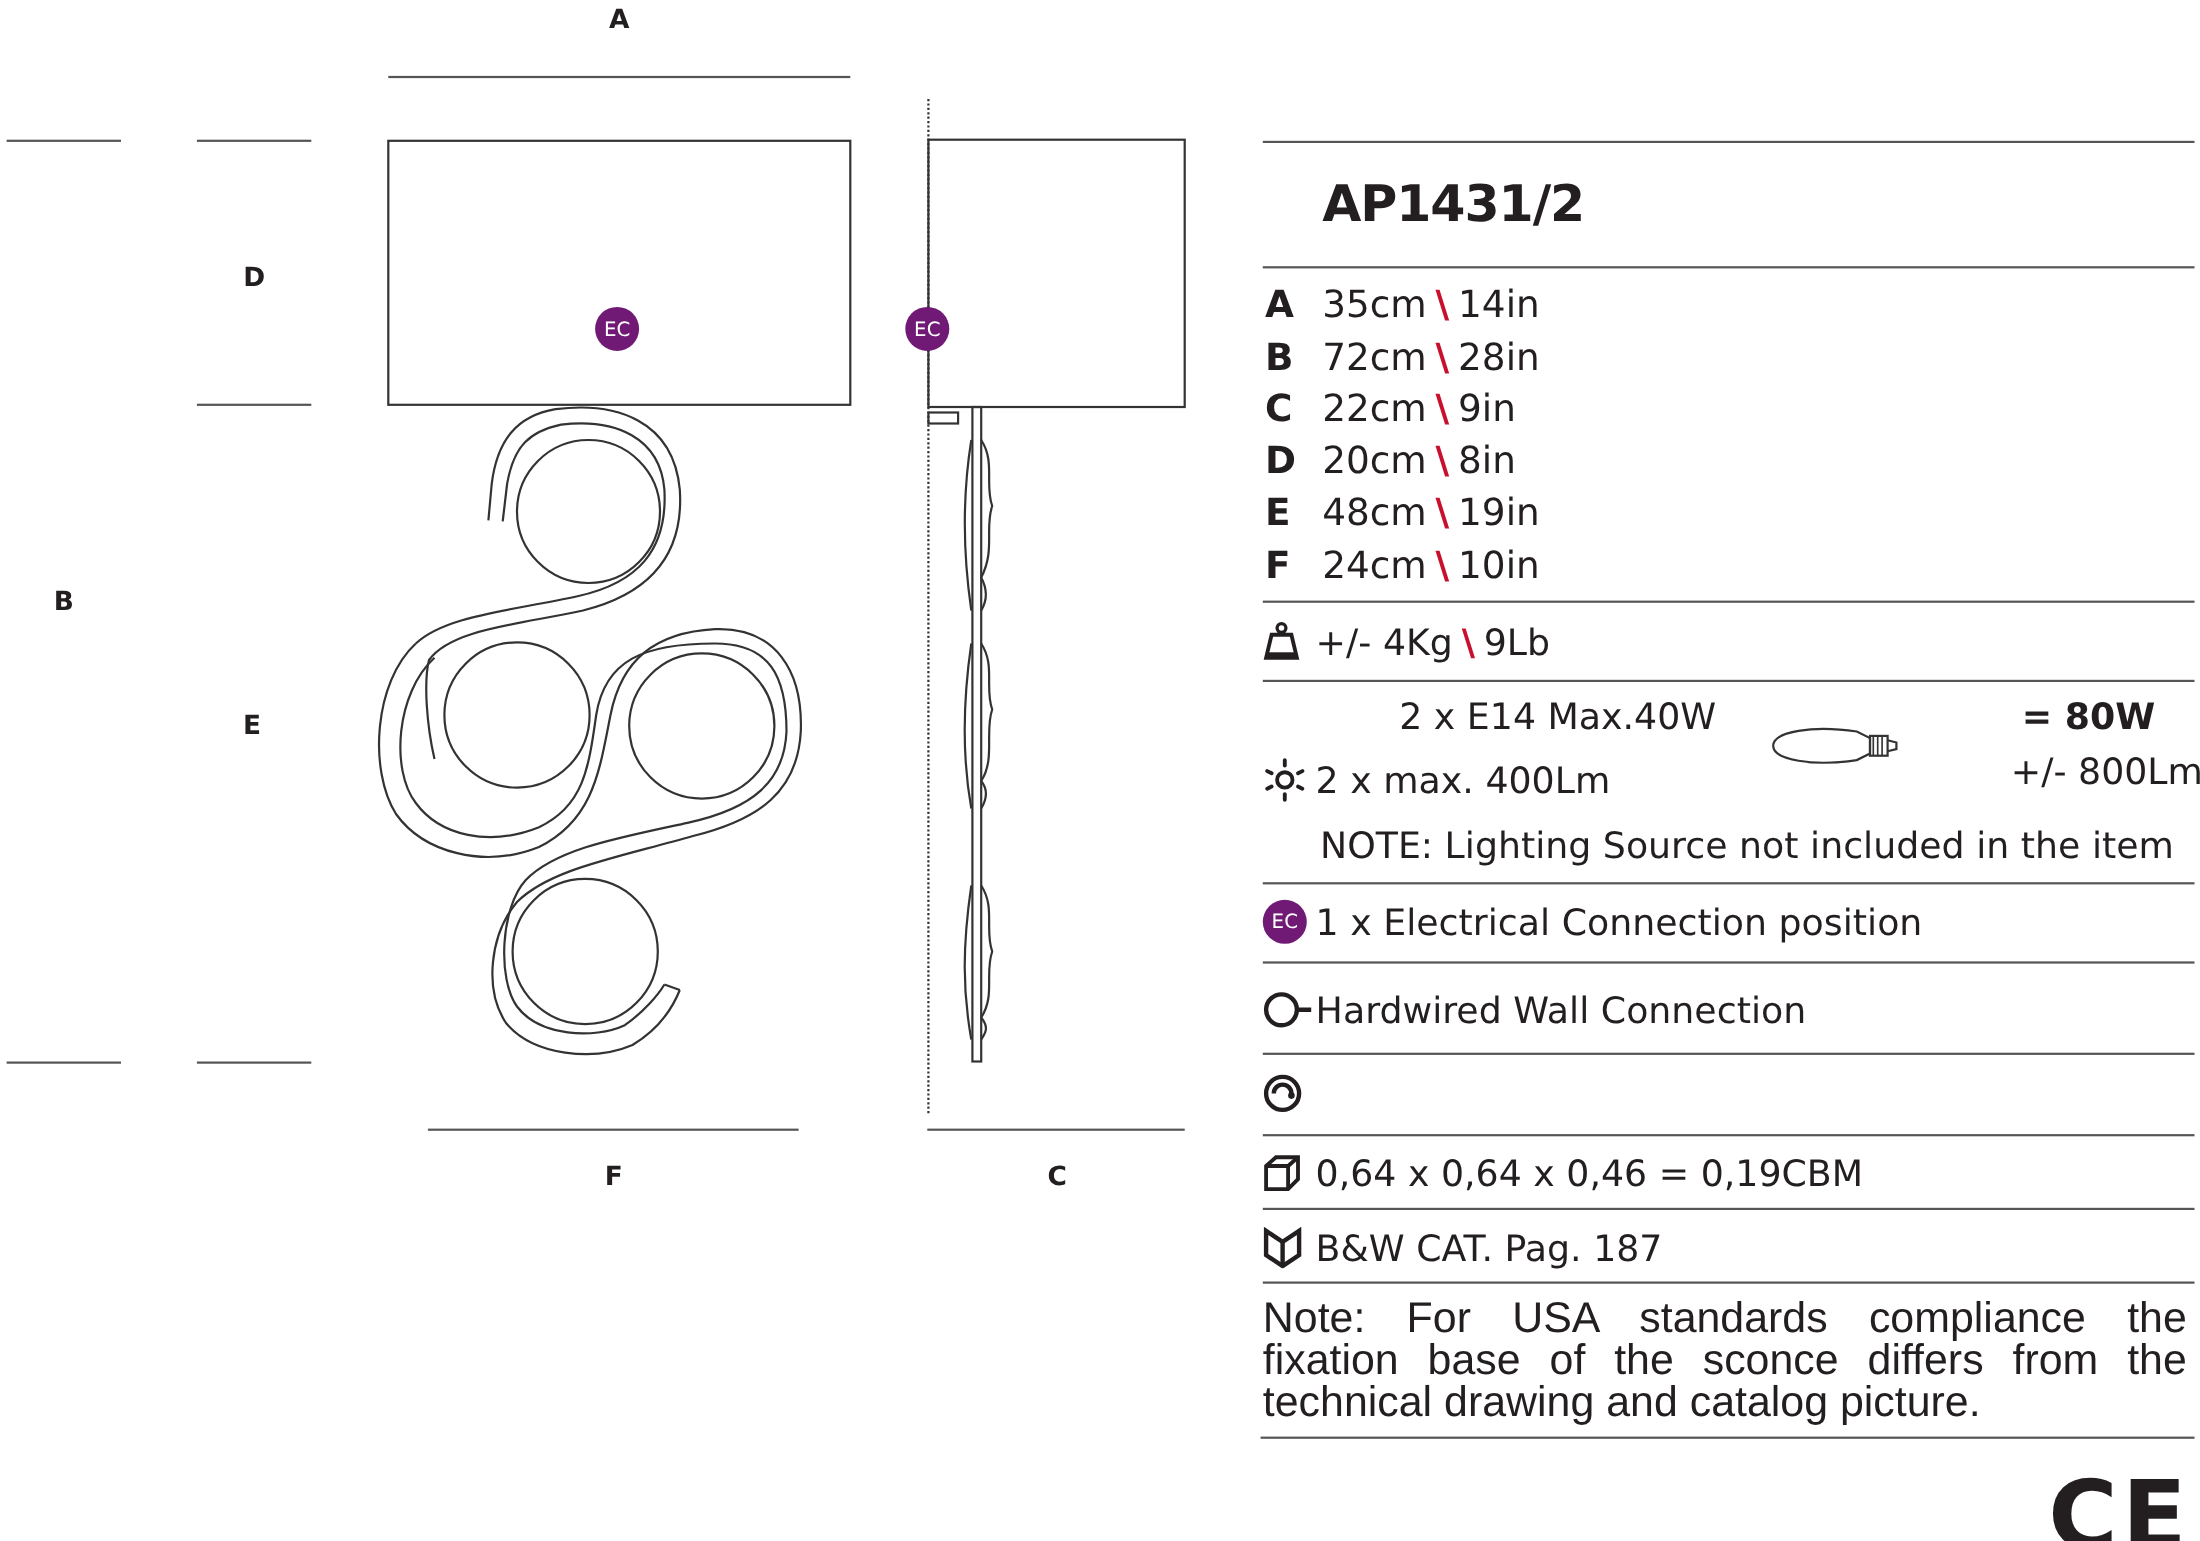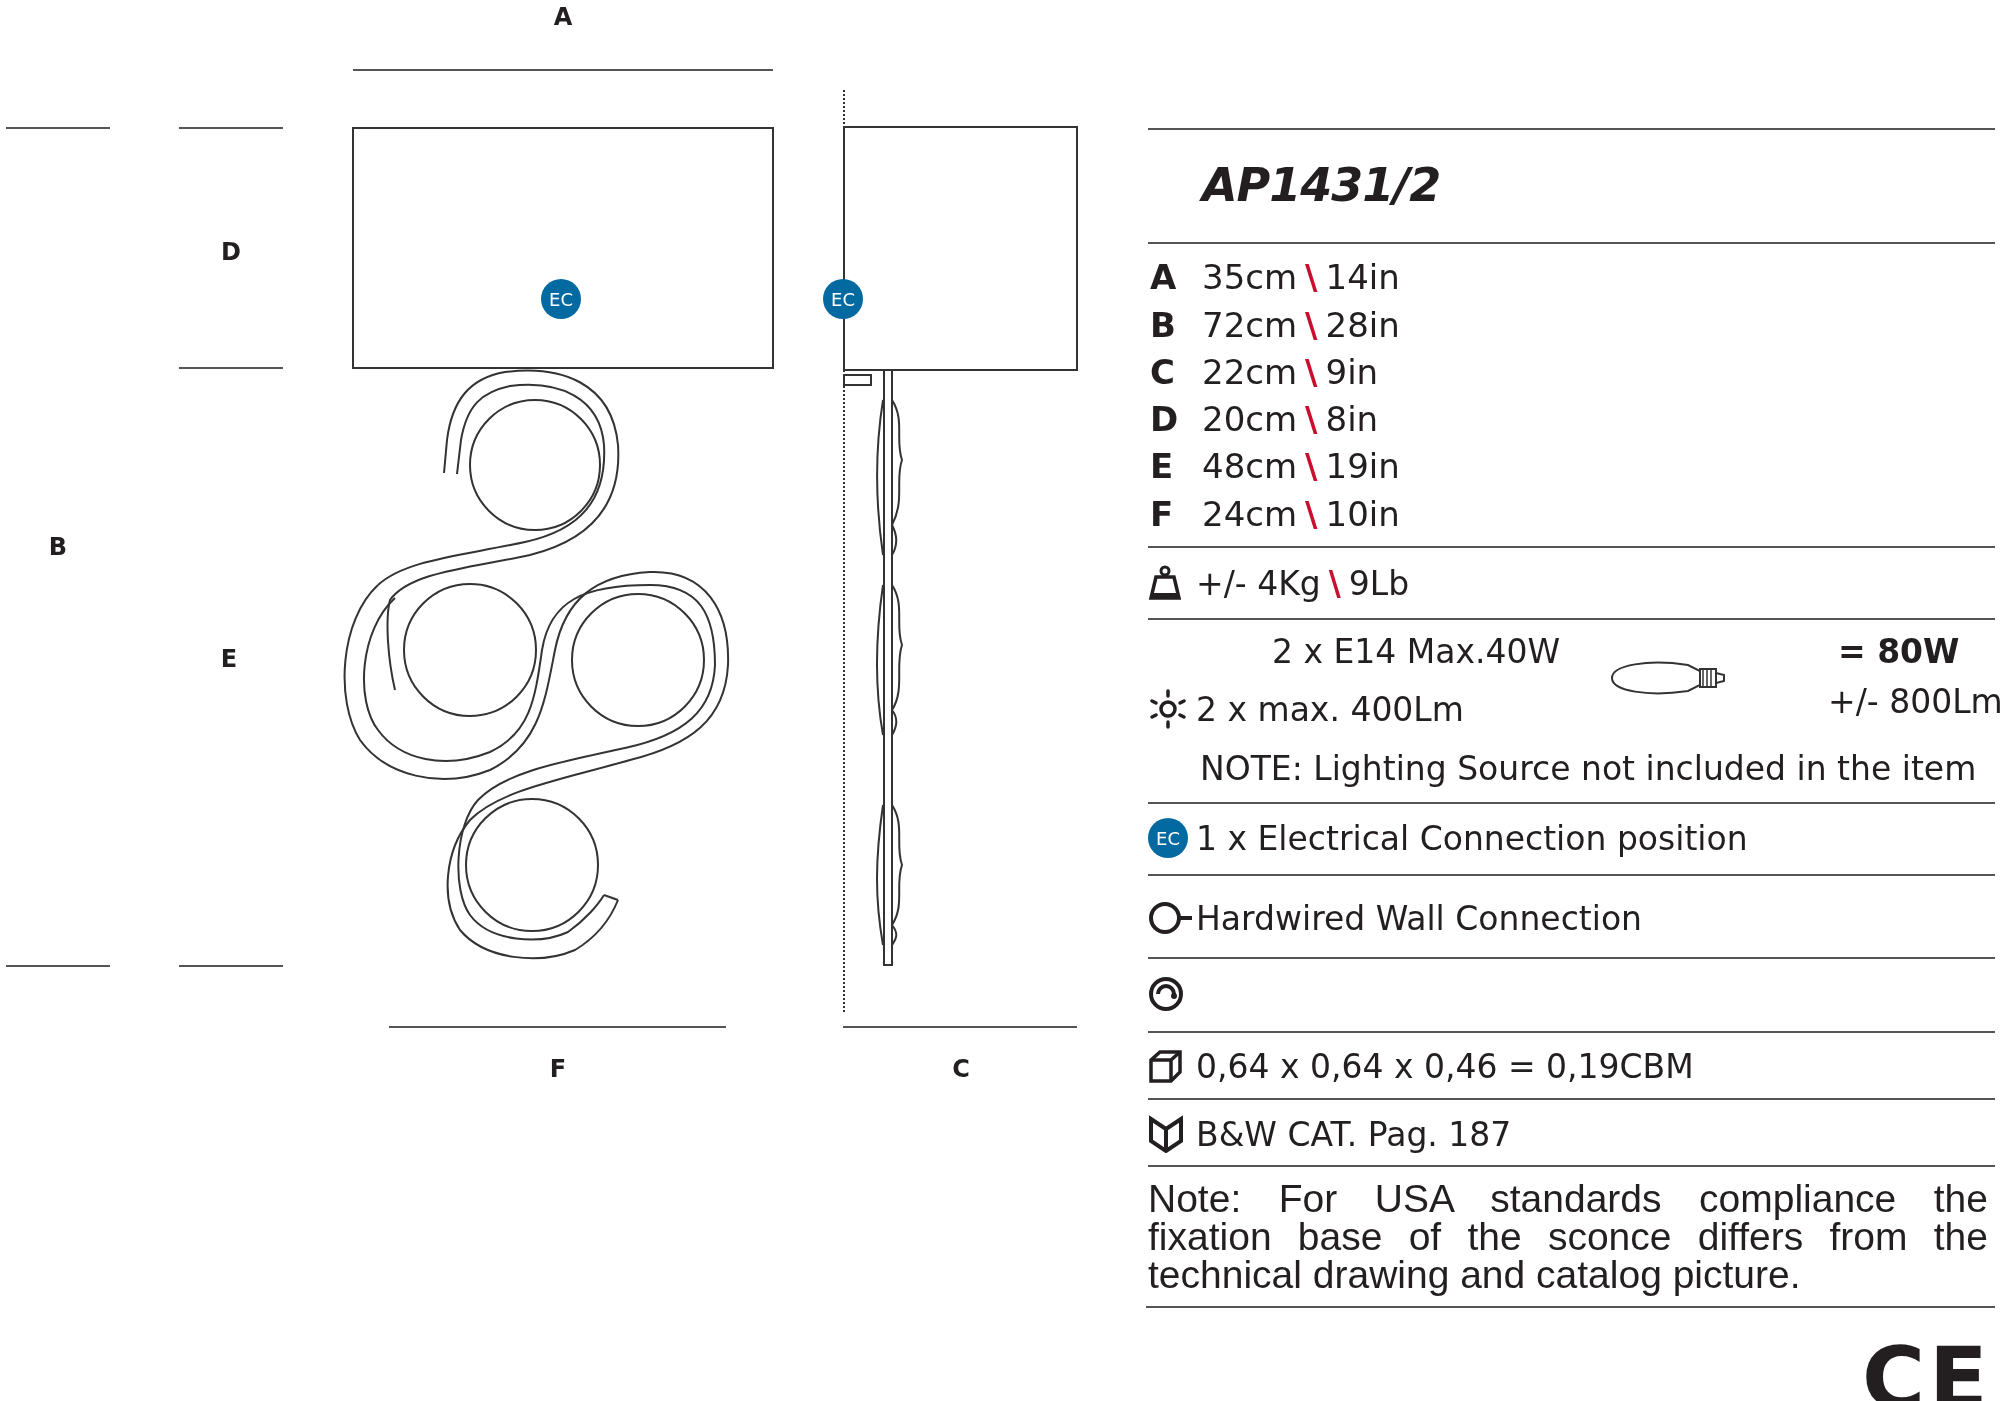--- a/index.html
+++ b/index.html
@@ -3,27 +3,27 @@
 <meta charset="utf-8">
 <style>
   html,body{margin:0;padding:0;background:#ffffff;}
   body{width:2000px;height:1401px;position:relative;overflow:hidden;font-family:"DejaVu Sans","Liberation Sans",sans-serif;color:#231f20;}
   .abs{position:absolute;}
   .hline{position:absolute;height:0;border-top:2px solid #555;}
   .dimlabel{position:absolute;font-family:"DejaVu Sans",sans-serif;font-weight:bold;font-size:24px;color:#231f20;transform:translateX(-50%);}
   svg.draw{position:absolute;left:0;top:0;}
   
   .rule{position:absolute;left:1148px;width:847px;border-top:2px solid #555;height:0;}
-  .title{position:absolute;left:1202px;top:158px;font-family:"DejaVu Sans",sans-serif;font-weight:bold;font-size:46px;letter-spacing:-1px;font-style:italic;}
+  .title{position:absolute;left:1202px;top:158px;font-family:"DejaVu Sans",sans-serif;font-weight:bold;font-size:46px;letter-spacing:-1px;}
   .dimrow{position:absolute;left:1150px;height:46px;display:flex;align-items:center;font-size:34px;font-family:"DejaVu Sans",sans-serif;}
   .dimrow .key{width:52px;font-weight:bold;font-size:34px;}
   .sep{color:#c8102e;font-weight:bold;margin:0 8px;}
   .row{position:absolute;left:1148px;display:flex;align-items:center;font-size:33px;font-family:"DejaVu Sans",sans-serif;white-space:nowrap;}
   .row .ico{width:48px;height:40px;display:flex;align-items:center;justify-content:flex-start;}
-  .ec-badge{display:inline-flex;align-items:center;justify-content:center;width:40px;height:40px;border-radius:50%;background:#0369a1;color:#fff;font-size:18px;font-family:"DejaVu Sans",sans-serif;}
+  .ec-badge{display:inline-flex;align-items:center;justify-content:center;width:40px;height:40px;border-radius:50%;background:#701a75;color:#fff;font-size:18px;font-family:"DejaVu Sans",sans-serif;}
   .note{position:absolute;left:1148px;top:1180px;width:840px;font-family:"Liberation Sans",sans-serif;font-size:39px;line-height:38px;text-align:justify;}
   .ce{position:absolute;left:1862px;top:1328px;font-family:"DejaVu Sans",sans-serif;font-size:86px;font-weight:bold;letter-spacing:4px;}
 </style>
 </head>
 <body>
 
 <div>
 
   <div class="hline" style="left:353px;top:69px;width:420px;"></div>
   <div class="hline" style="left:6px;top:127px;width:104px;"></div>

